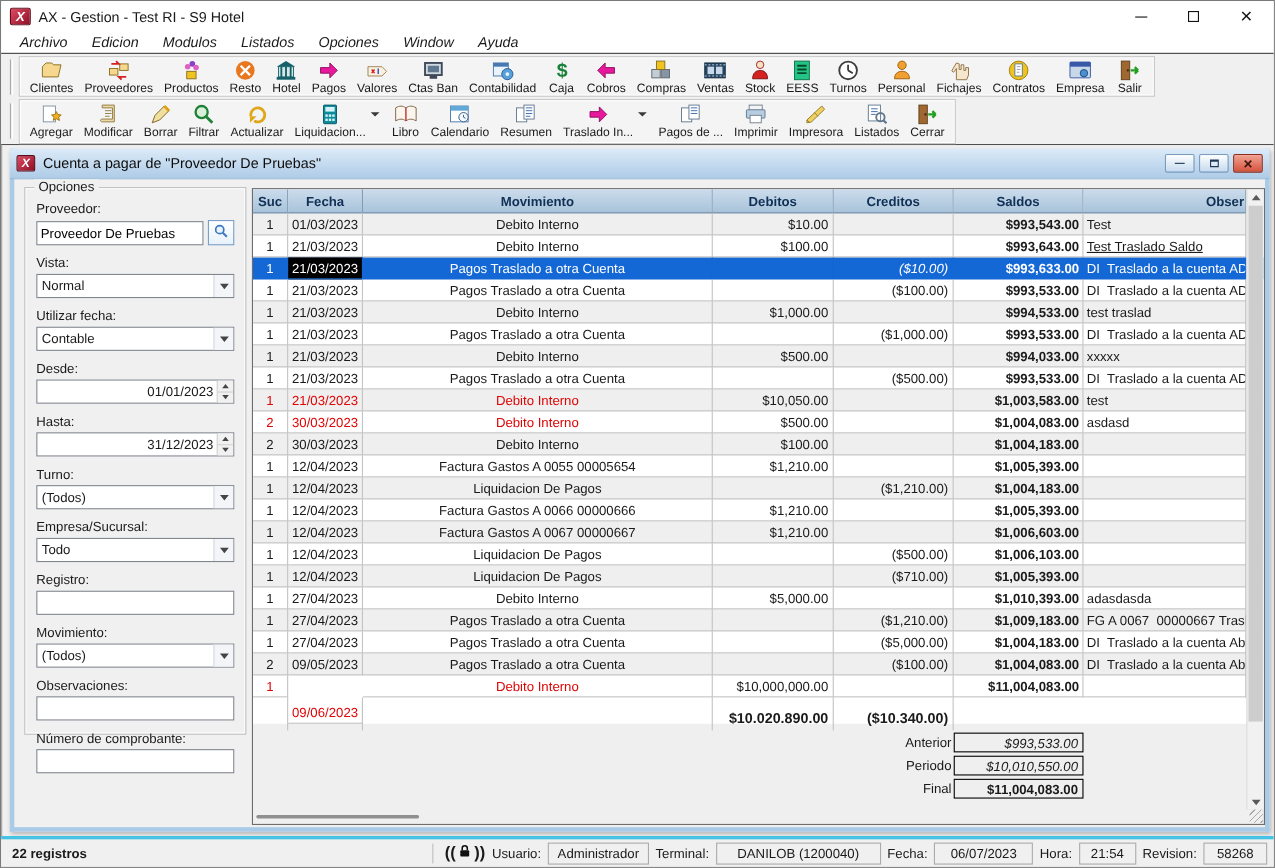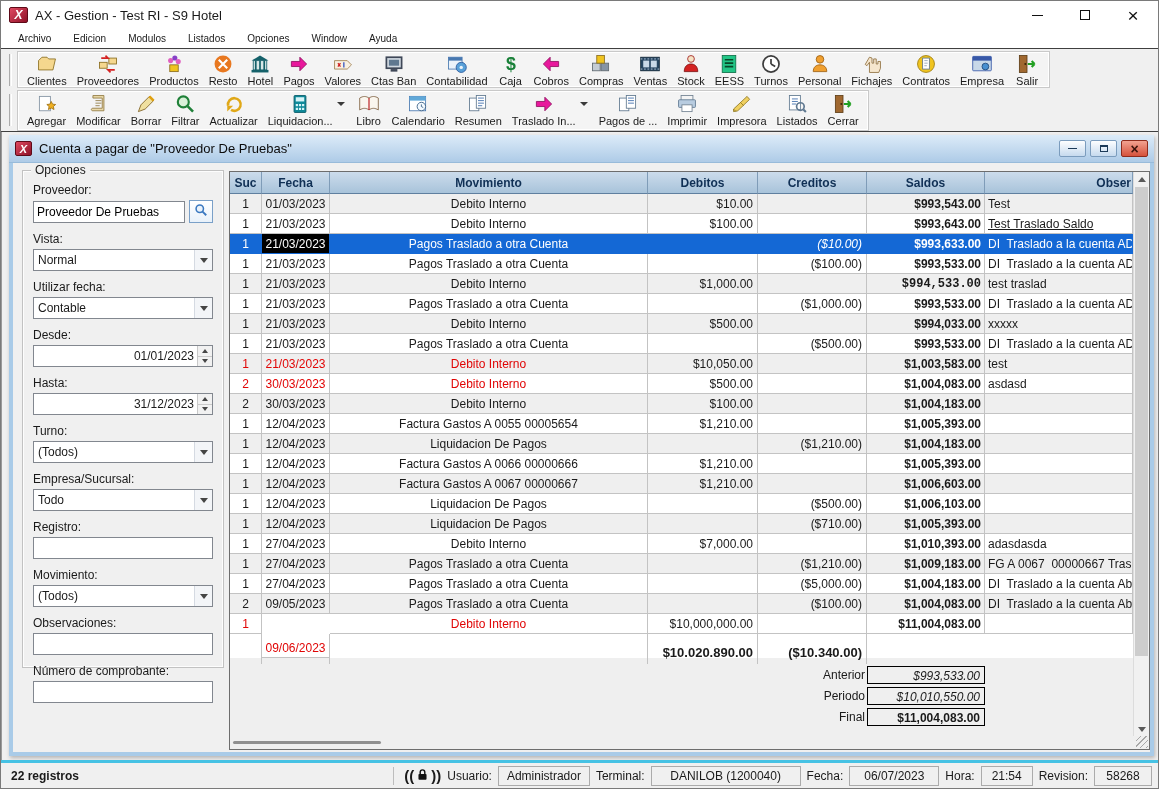--- a/index.html
+++ b/index.html
@@ -12,21 +12,21 @@
         color:#fff;font-weight:bold;font-style:italic;font-size:12px;display:flex;align-items:center;justify-content:center;flex:0 0 auto;}
   .logo.sm{width:17px;height:15px;font-size:11px;}
   .title-text{font-size:13px;}
   .win-ctrls{margin-left:auto;display:flex;align-items:center;gap:14px;}
   .wc{width:34px;height:24px;display:flex;align-items:center;justify-content:center;color:#111;}
   .min-glyph{width:11px;height:1px;background:#111;display:inline-block;}
   .max-glyph{width:10px;height:10px;border:1px solid #111;display:inline-block;}
   .wc.close{font-size:19px;line-height:19px;font-weight:400;}
   
   .menubar{position:absolute;top:28px;left:0;right:0;height:20px;background:#fff;display:flex;align-items:center;padding-left:6px;border-bottom:1px solid #3f3f3f;}
-  .menu-item{font-size:10px;padding:0 11px;height:100%;display:flex;align-items:center;}
+  .menu-item{font-size:13px;padding:0 11px;height:100%;display:flex;align-items:center;font-style:italic;}
   
   .tbrow{position:absolute;left:0;right:0;background:#f0f0f0;display:flex;align-items:center;padding-left:6px;}
   .tb1row{top:49px;height:39px;}
   .tb2row{top:88px;height:43px;border-bottom:1px solid #3f3f3f;}
   .grip{width:3px;height:32px;border-left:1px solid #ababab;border-right:1px solid #fff;margin:0 5px 0 2px;flex:0 0 auto;}
   .toolbar{display:flex;align-items:stretch;border:1px solid #c9c9c9;background:#f4f4f4;box-shadow:inset 0 0 0 1px #ffffff;height:37px;padding:0 4px;}
   .tb2row .toolbar{height:41px;}
   .tb-btn{display:flex;align-items:center;padding:1px 5px;}
   .tb-main{display:flex;flex-direction:column;align-items:center;justify-content:center;gap:0;}
   .tb-icon{width:26px;height:22px;display:flex;align-items:center;justify-content:center;}
@@ -720,21 +720,21 @@
                   <div class="g-cell c4" style="width: 109px;">($100.00)</div>
                   <div class="g-cell c5" style="width: 118px;">$993,533.00</div>
                   <div class="g-cell c6" style="width: 148px;">DI  Traslado a la cuenta AD</div>
                 </div>
                 <div class="g-row alt">
                   <div class="g-cell c0" style="width: 32px;">1</div>
                   <div class="g-cell c1" style="width: 68px;">21/03/2023</div>
                   <div class="g-cell c2" style="width: 318px;">Debito Interno</div>
                   <div class="g-cell c3" style="width: 110px;">$1,000.00</div>
                   <div class="g-cell c4" style="width: 109px;"></div>
-                  <div class="g-cell c5" style="width: 118px; font-family: Liberation Mono, monospace;">$994,533.00</div>
+                  <div class="g-cell c5" style="width: 118px;">$994,533.00</div>
                   <div class="g-cell c6" style="width: 148px;">test traslad</div>
                 </div>
                 <div class="g-row">
                   <div class="g-cell c0" style="width: 32px;">1</div>
                   <div class="g-cell c1" style="width: 68px;">21/03/2023</div>
                   <div class="g-cell c2" style="width: 318px;">Pagos Traslado a otra Cuenta</div>
                   <div class="g-cell c3" style="width: 110px;"></div>
                   <div class="g-cell c4" style="width: 109px;">($1,000.00)</div>
                   <div class="g-cell c5" style="width: 118px;">$993,533.00</div>
                   <div class="g-cell c6" style="width: 148px;">DI  Traslado a la cuenta AD</div>
@@ -835,21 +835,21 @@
                   <div class="g-cell c2" style="width: 318px;">Liquidacion De Pagos</div>
                   <div class="g-cell c3" style="width: 110px;"></div>
                   <div class="g-cell c4" style="width: 109px;">($710.00)</div>
                   <div class="g-cell c5" style="width: 118px;">$1,005,393.00</div>
                   <div class="g-cell c6" style="width: 148px;"></div>
                 </div>
                 <div class="g-row">
                   <div class="g-cell c0" style="width: 32px;">1</div>
                   <div class="g-cell c1" style="width: 68px;">27/04/2023</div>
                   <div class="g-cell c2" style="width: 318px;">Debito Interno</div>
-                  <div class="g-cell c3" style="width: 110px;">$7,000.00</div>
+                  <div class="g-cell c3" style="width: 110px;">$5,000.00</div>
                   <div class="g-cell c4" style="width: 109px;"></div>
                   <div class="g-cell c5" style="width: 118px;">$1,010,393.00</div>
                   <div class="g-cell c6" style="width: 148px;">adasdasda</div>
                 </div>
                 <div class="g-row alt">
                   <div class="g-cell c0" style="width: 32px;">1</div>
                   <div class="g-cell c1" style="width: 68px;">27/04/2023</div>
                   <div class="g-cell c2" style="width: 318px;">Pagos Traslado a otra Cuenta</div>
                   <div class="g-cell c3" style="width: 110px;"></div>
                   <div class="g-cell c4" style="width: 109px;">($1,210.00)</div>

